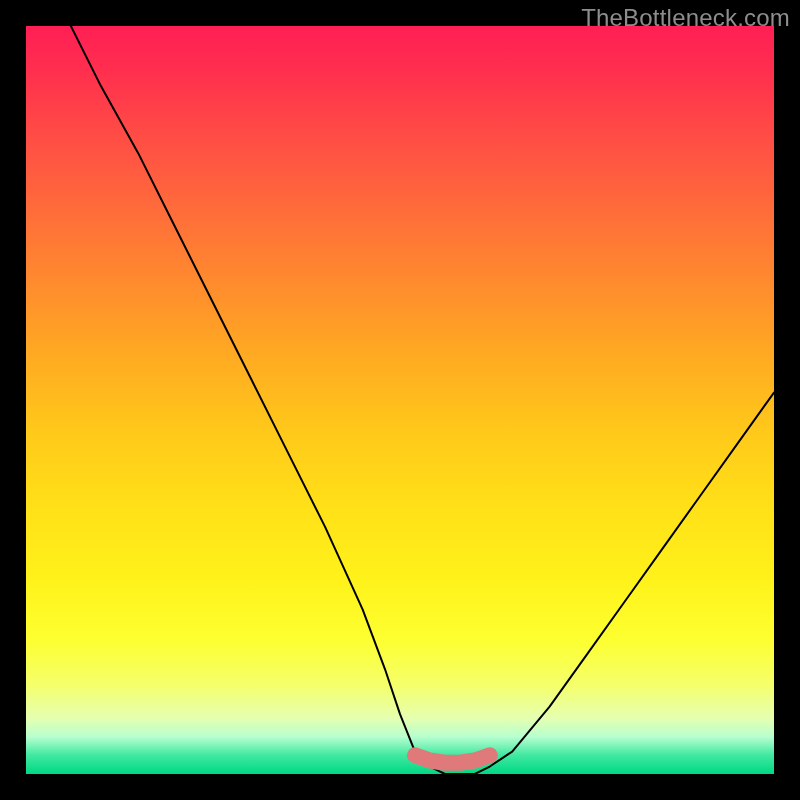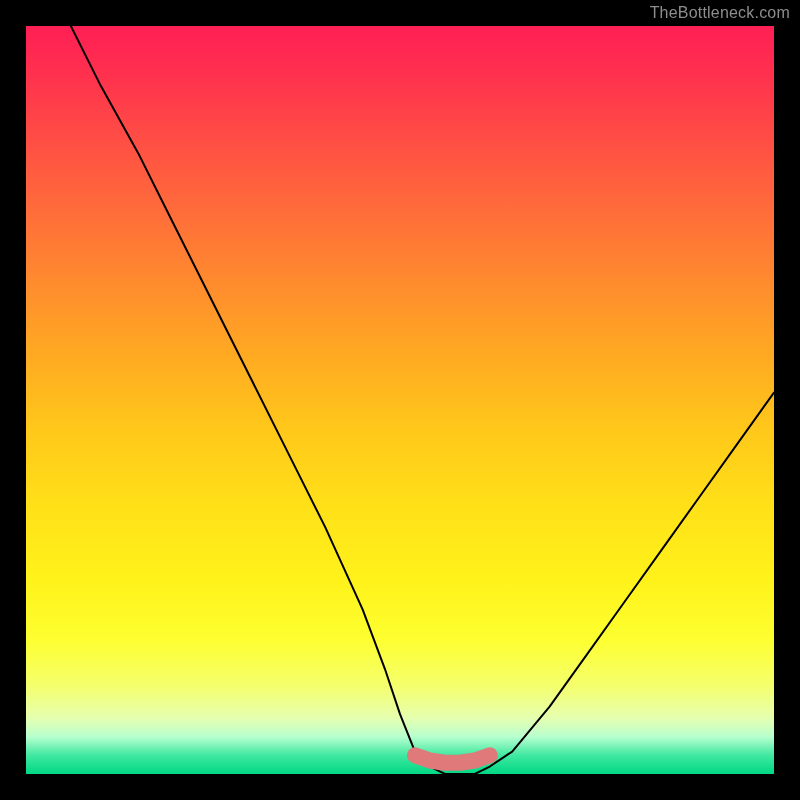--- a/index.html
+++ b/index.html
@@ -57,21 +57,21 @@
     left: 0;
     top: 0;
     width: 748px;
     height: 748px;
   }
   .watermark {
     position: absolute;
     top: 4px;
     right: 10px;
     color: #8d8d8d;
-    font-size: 16px;
+    font-size: 24px;
     font-weight: 500;
     letter-spacing: 0.2px;
   }
 </style>
 </head>
 <body>
 
 <div class="frame">
 
   <div class="plot-area">

